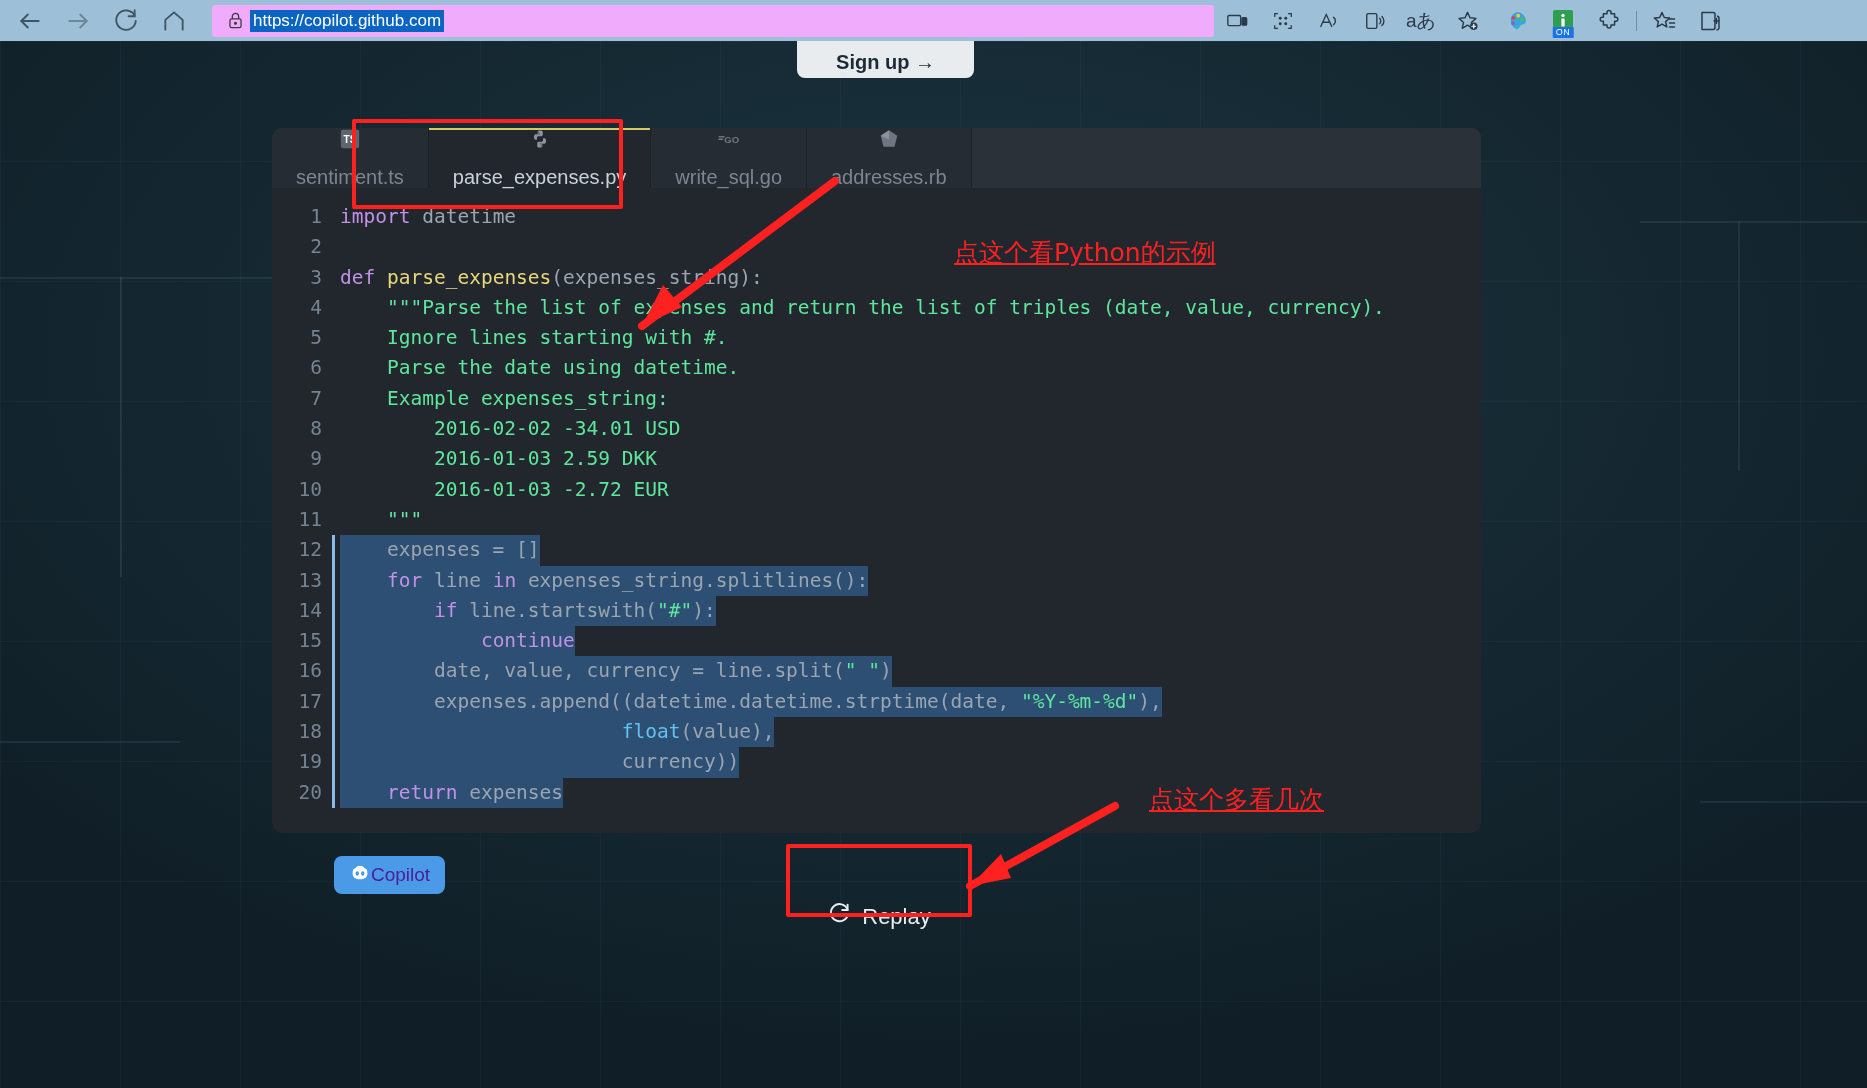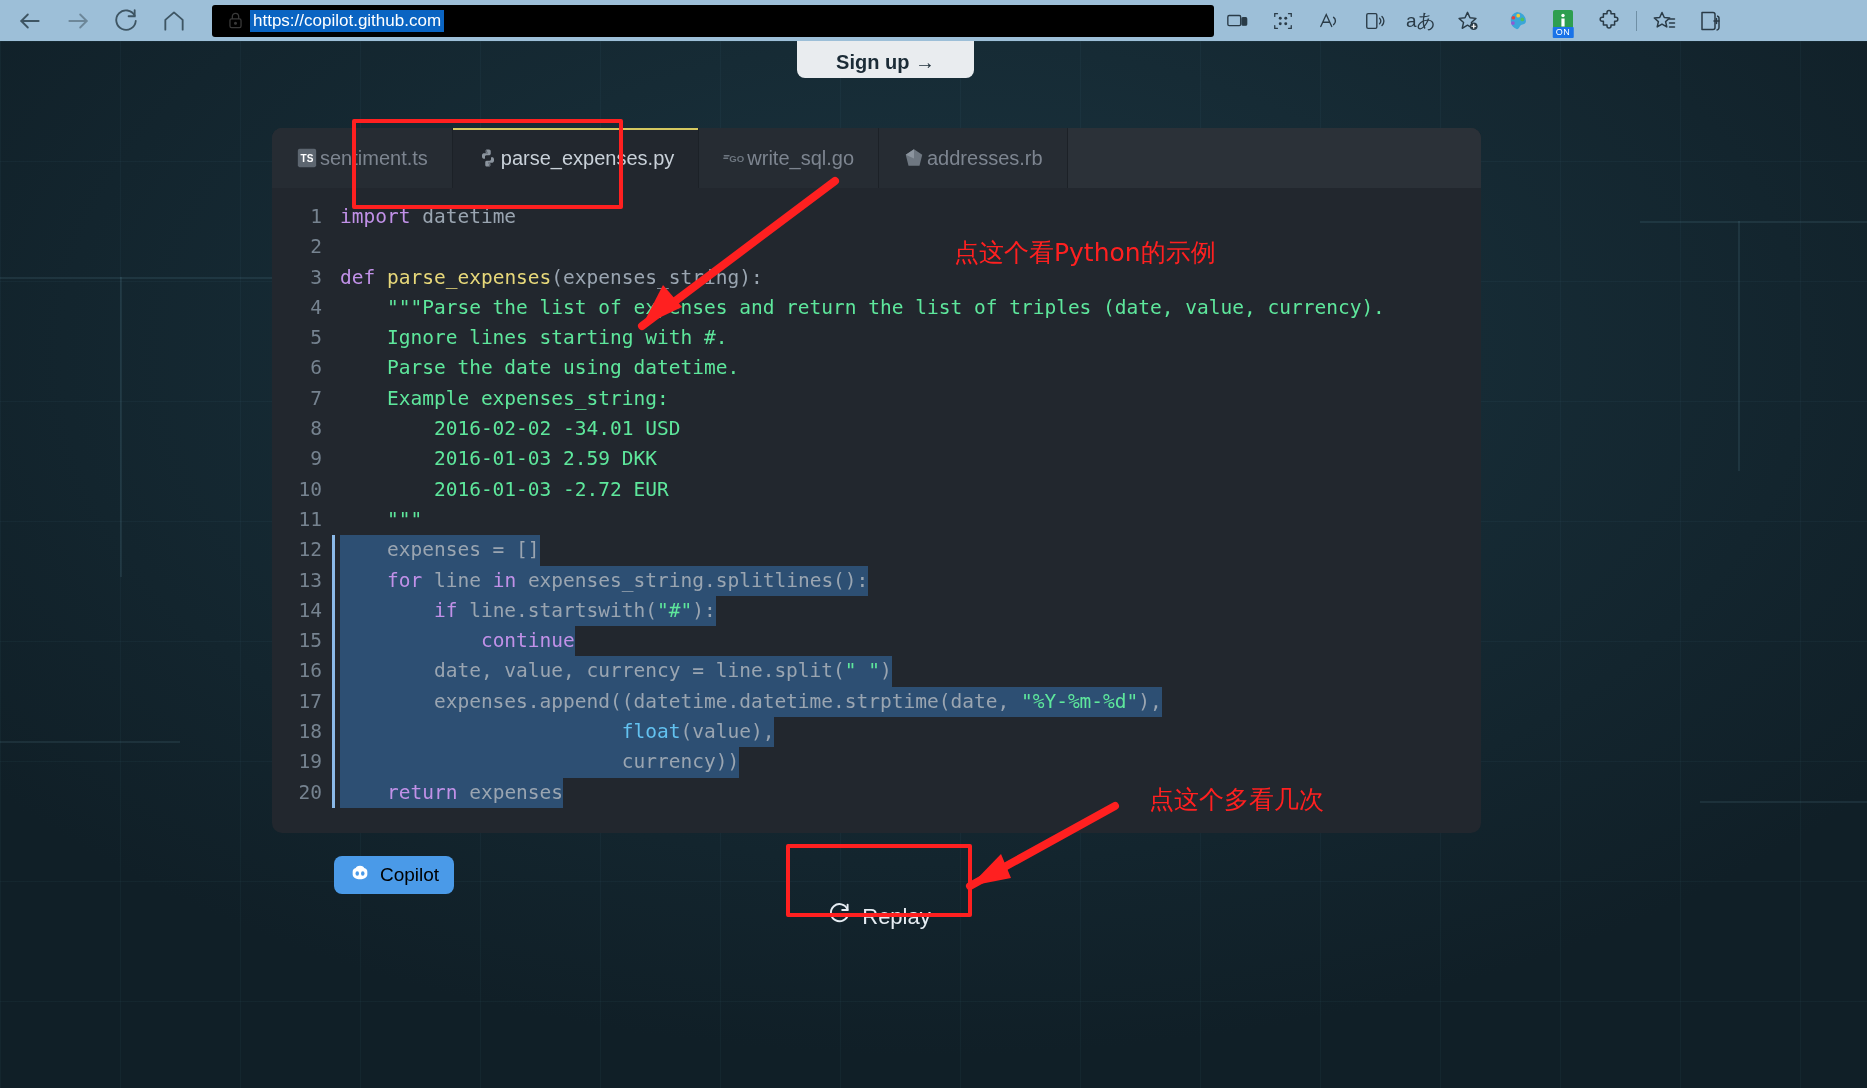--- a/index.html
+++ b/index.html
@@ -16,21 +16,21 @@
     background: #9dbfd8;
     display: flex; align-items: center;
   }
   .nav-btns { display: flex; align-items: center; gap: 0px; padding-left: 6px; }
   .nav-btn {
     width: 48px; height: 38px; display: flex; align-items: center; justify-content: center;
     color: #4a6170;
   }
   .nav-btn svg { display: block; }
   .url-wrap {
-    margin-left: 14px; width: 1002px; height: 32px; background: #000000;
+    margin-left: 14px; width: 1002px; height: 32px; background: #f0abfc;
     border-radius: 3px; display: flex; align-items: center; padding: 0 8px;
   }
   .lock-icon { width: 30px; display: flex; align-items: center; justify-content: center; color: #444; }
   .url-text {
     background: #0a64c2; color: #ffffff; font-size: 17px; padding: 1px 3px;
     font-family: "Liberation Sans", sans-serif; white-space: nowrap;
   }
   .tb-icons { display: flex; align-items: center; height: 41px; }
   .tb-icon {
     width: 46px; height: 38px; display: flex; align-items: center; justify-content: center;
@@ -70,27 +70,28 @@
     overflow: hidden;
   }
 
   
   .panel {
     position: absolute; left: 272px; top: 87px; width: 1209px; height: 705px;
     background: #22272e; border-radius: 10px; overflow: hidden;
   }
   .tabstrip { height: 60px; display: flex; background: #2b3138; }
   .tab {
-    display: flex; align-items: center; gap: 2px;
+    display: flex; align-items: center; gap: 16px;
     padding: 0 24px; height: 60px;
     color: #7d8590; font-size: 20px;
     border-right: 1px solid #1c2127;
     background: #262c33;
     position: relative; white-space: nowrap;
     font-family: "Liberation Sans", sans-serif;
+    flex-direction: column;
   }
   .tab.active {
     background: #22272e; color: #c9d1d9;
   }
   .tab.active::before {
     content: ""; position: absolute; left: 0; right: 0; top: 0; height: 2px;
     background: #d4c860;
   }
   .tab-rest { flex: 1; background: #2b3138; border-bottom: 0; }
   .ficon { width: 22px; height: 22px; display: flex; align-items: center; justify-content: center; flex: 0 0 22px; }
@@ -119,41 +120,41 @@
   .kw   { color: #c191e8; }
   .fn   { color: #e7d87a; }
   .str  { color: #5ee79c; }
   .doc  { color: #5ee79c; }
   .pln  { color: #9aa5b1; }
   .bi   { color: #63c2f0; }
 
   
   .copilot-badge {
     position: absolute; left: 334px; top: 815px;
-    background: #4a9ae8; color: #000000;
+    background: #4a9ae8; color: #4c1d95;
     border-radius: 8px; height: 38px; padding: 0 15px;
-    display: flex; align-items: center; gap: 9px;
+    display: flex; align-items: center; 
     font-size: 19px; font-family: "Liberation Sans", sans-serif;
   }
 
   
   .replay-btn {
     position: absolute; left: 790px; top: 845px; width: 178px; height: 62px;
     display: flex; align-items: center; justify-content: center; gap: 11px;
     color: #e6edf3; font-size: 22px; font-family: "Liberation Sans", sans-serif;
   }
 
   
   .ann-box {
     position: absolute; border: 4px solid #ff2020; border-radius: 2px;
     pointer-events: none;
   }
   .ann-text {
     position: absolute; color: #ff2020; font-size: 25px;
-    font-family: "DejaVu Sans", sans-serif; white-space: nowrap;
+    font-family: "DejaVu Sans", sans-serif; white-space: nowrap; text-decoration: underline;
   }
   .arrow-svg { position: absolute; pointer-events: none; }
 </style>
 </head>
 <body>
 
 <div id="root">
 
   <div class="browser-bar">
     <div class="nav-btns">

